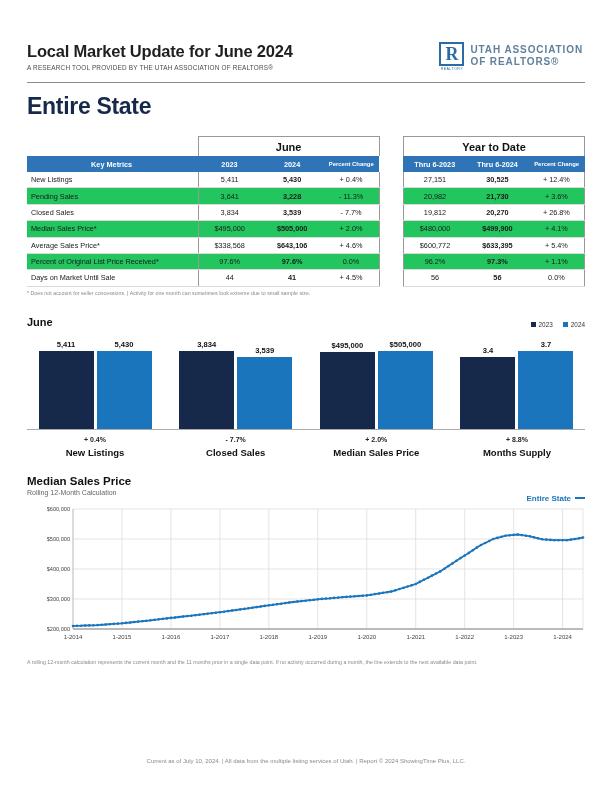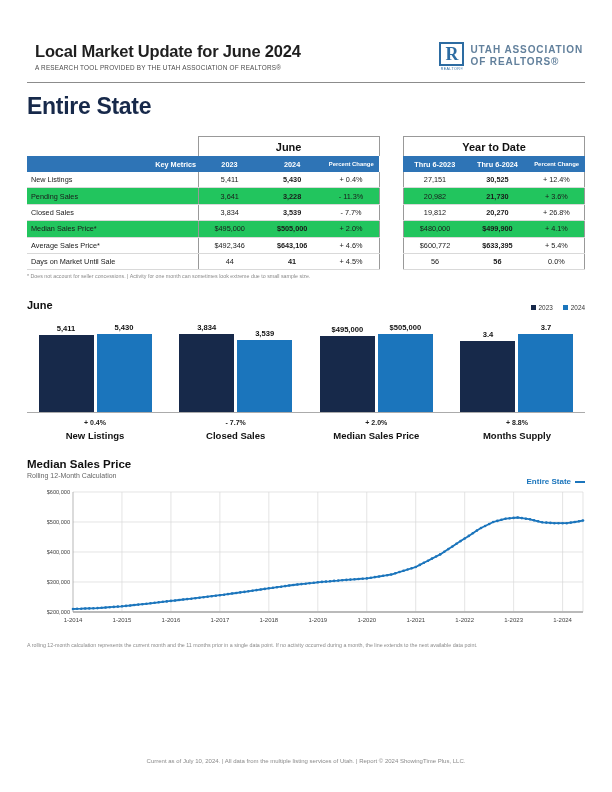--- a/index.html
+++ b/index.html
@@ -1,20 +1,20 @@
 <!DOCTYPE html>
 <html><head>
 <meta charset="utf-8">
 <style>
   * { margin:0; padding:0; box-sizing:border-box; }
   body { background:#e9e9e9; font-family:"Liberation Sans", sans-serif; -webkit-font-smoothing:antialiased; }
   .page { width:612px; height:792px; background:#fff; margin:0 auto; padding:30px 27px 0 27px; position:relative; }
 
   
-  .hdr { display:flex; justify-content:space-between; align-items:flex-start; margin-top:12px;margin-left:8px; }
+  .hdr { display:flex; justify-content:space-between; align-items:flex-start; margin-top:12px; }
   .hdr-title { font-size:16.5px; font-weight:bold; color:#1f1f1f; letter-spacing:-0.2px; }
   .hdr-sub { font-size:6.4px; color:#4a4a4a; margin-top:3px; letter-spacing:0.2px; }
   .logo { display:flex; gap:6px; align-items:flex-start; margin-right:2px; }
   .logo-box-wrap { display:flex; flex-direction:column; align-items:center; }
   .logo-box { width:25px; height:24px; border:2px solid #2D6CA2; display:flex; align-items:center; justify-content:center; }
   .logo-r { font-size:18px; font-weight:800; color:#2D6CA2; line-height:1; font-family:"Liberation Serif", serif; }
   .logo-cap { font-size:3.6px; color:#2D6CA2; letter-spacing:0.4px; margin-top:1px; }
   .logo-txt { font-size:10px; font-weight:bold; color:#62809C; letter-spacing:0.9px; line-height:1.18; padding-top:2px; }
   .rule { border:none; border-top:1px solid #8c8c8c; margin-top:11px; }
   .region { font-size:23px; font-weight:bold; color:#17294A; margin-top:10px; letter-spacing:-0.3px; }
@@ -22,21 +22,21 @@
   
   table.metrics { width:100%; border-collapse:collapse; margin-top:16px; font-size:7.3px; color:#1a1a1a; table-layout:fixed; }
   table.metrics col.c-metric { width:29.5%; }
   table.metrics col.c-num { width:10.8%; }
   table.metrics col.c-pct { width:9.6%; }
   table.metrics col.c-gap { width:4.2%; }
   .grp-row td { font-size:11px; font-weight:bold; text-align:center; padding:4px 0 3px; color:#111; }
   .grp-box { border:1px solid #999; border-bottom:none; }
   .hdr-row td { background:#2E74B6; color:#fff; font-weight:bold; text-align:center; padding:3.5px 2px; font-size:7.3px; }
   .hdr-row td.gap { background:#fff; }
-  .hdr-row td.metric-h { text-align:right; padding-left:0; }
+  .hdr-row td.metric-h { text-align:center; padding-left:0; }
   .hdr-row td.pct-h { font-size:5.9px; }
   tbody.m-body td { text-align:center; padding:3.2px 2px; border-bottom:1px solid #d9d9d9; }
   tbody.m-body td.c0 { text-align:left; padding-left:4px; }
   tbody.m-body td.c2, tbody.m-body td.c5 { font-weight:bold; }
   tbody.m-body tr.alt td { background:#22c55e; }
   tbody.m-body tr.alt td.gap { background:#fff; }
   tbody.m-body td.bl { border-left:1px solid #999; }
   tbody.m-body td.br { border-right:1px solid #999; }
   tbody.m-body td.gap { border-bottom:none; }
   .tbl-note { font-size:5.3px; color:#8a8a8a; margin-top:3px; }
@@ -161,27 +161,37 @@
           <td class="c1 bl">$495,000</td>
           <td class="c2">$505,000</td>
           <td class="c3 br">+ 2.0%</td>
           <td class="gap"></td>
           <td class="c4 bl">$480,000</td>
           <td class="c5">$499,900</td>
           <td class="c6 br">+ 4.1%</td>
         </tr>
         <tr>
           <td class="c0">Average Sales Price*</td>
-          <td class="c1 bl">$492,346</td>
+          <td class="c1 bl">$338,568</td>
           <td class="c2">$643,106</td>
           <td class="c3 br">+ 4.6%</td>
           <td class="gap"></td>
           <td class="c4 bl">$600,772</td>
           <td class="c5">$633,395</td>
           <td class="c6 br">+ 5.4%</td>
+        </tr>
+        <tr class="alt">
+          <td class="c0">Percent of Original List Price Received*</td>
+          <td class="c1 bl">97.6%</td>
+          <td class="c2">97.6%</td>
+          <td class="c3 br">0.0%</td>
+          <td class="gap"></td>
+          <td class="c4 bl">96.2%</td>
+          <td class="c5">97.3%</td>
+          <td class="c6 br">+ 1.1%</td>
         </tr>
         <tr>
           <td class="c0">Days on Market Until Sale</td>
           <td class="c1 bl">44</td>
           <td class="c2">41</td>
           <td class="c3 br">+ 4.5%</td>
           <td class="gap"></td>
           <td class="c4 bl">56</td>
           <td class="c5">56</td>
           <td class="c6 br">0.0%</td>

